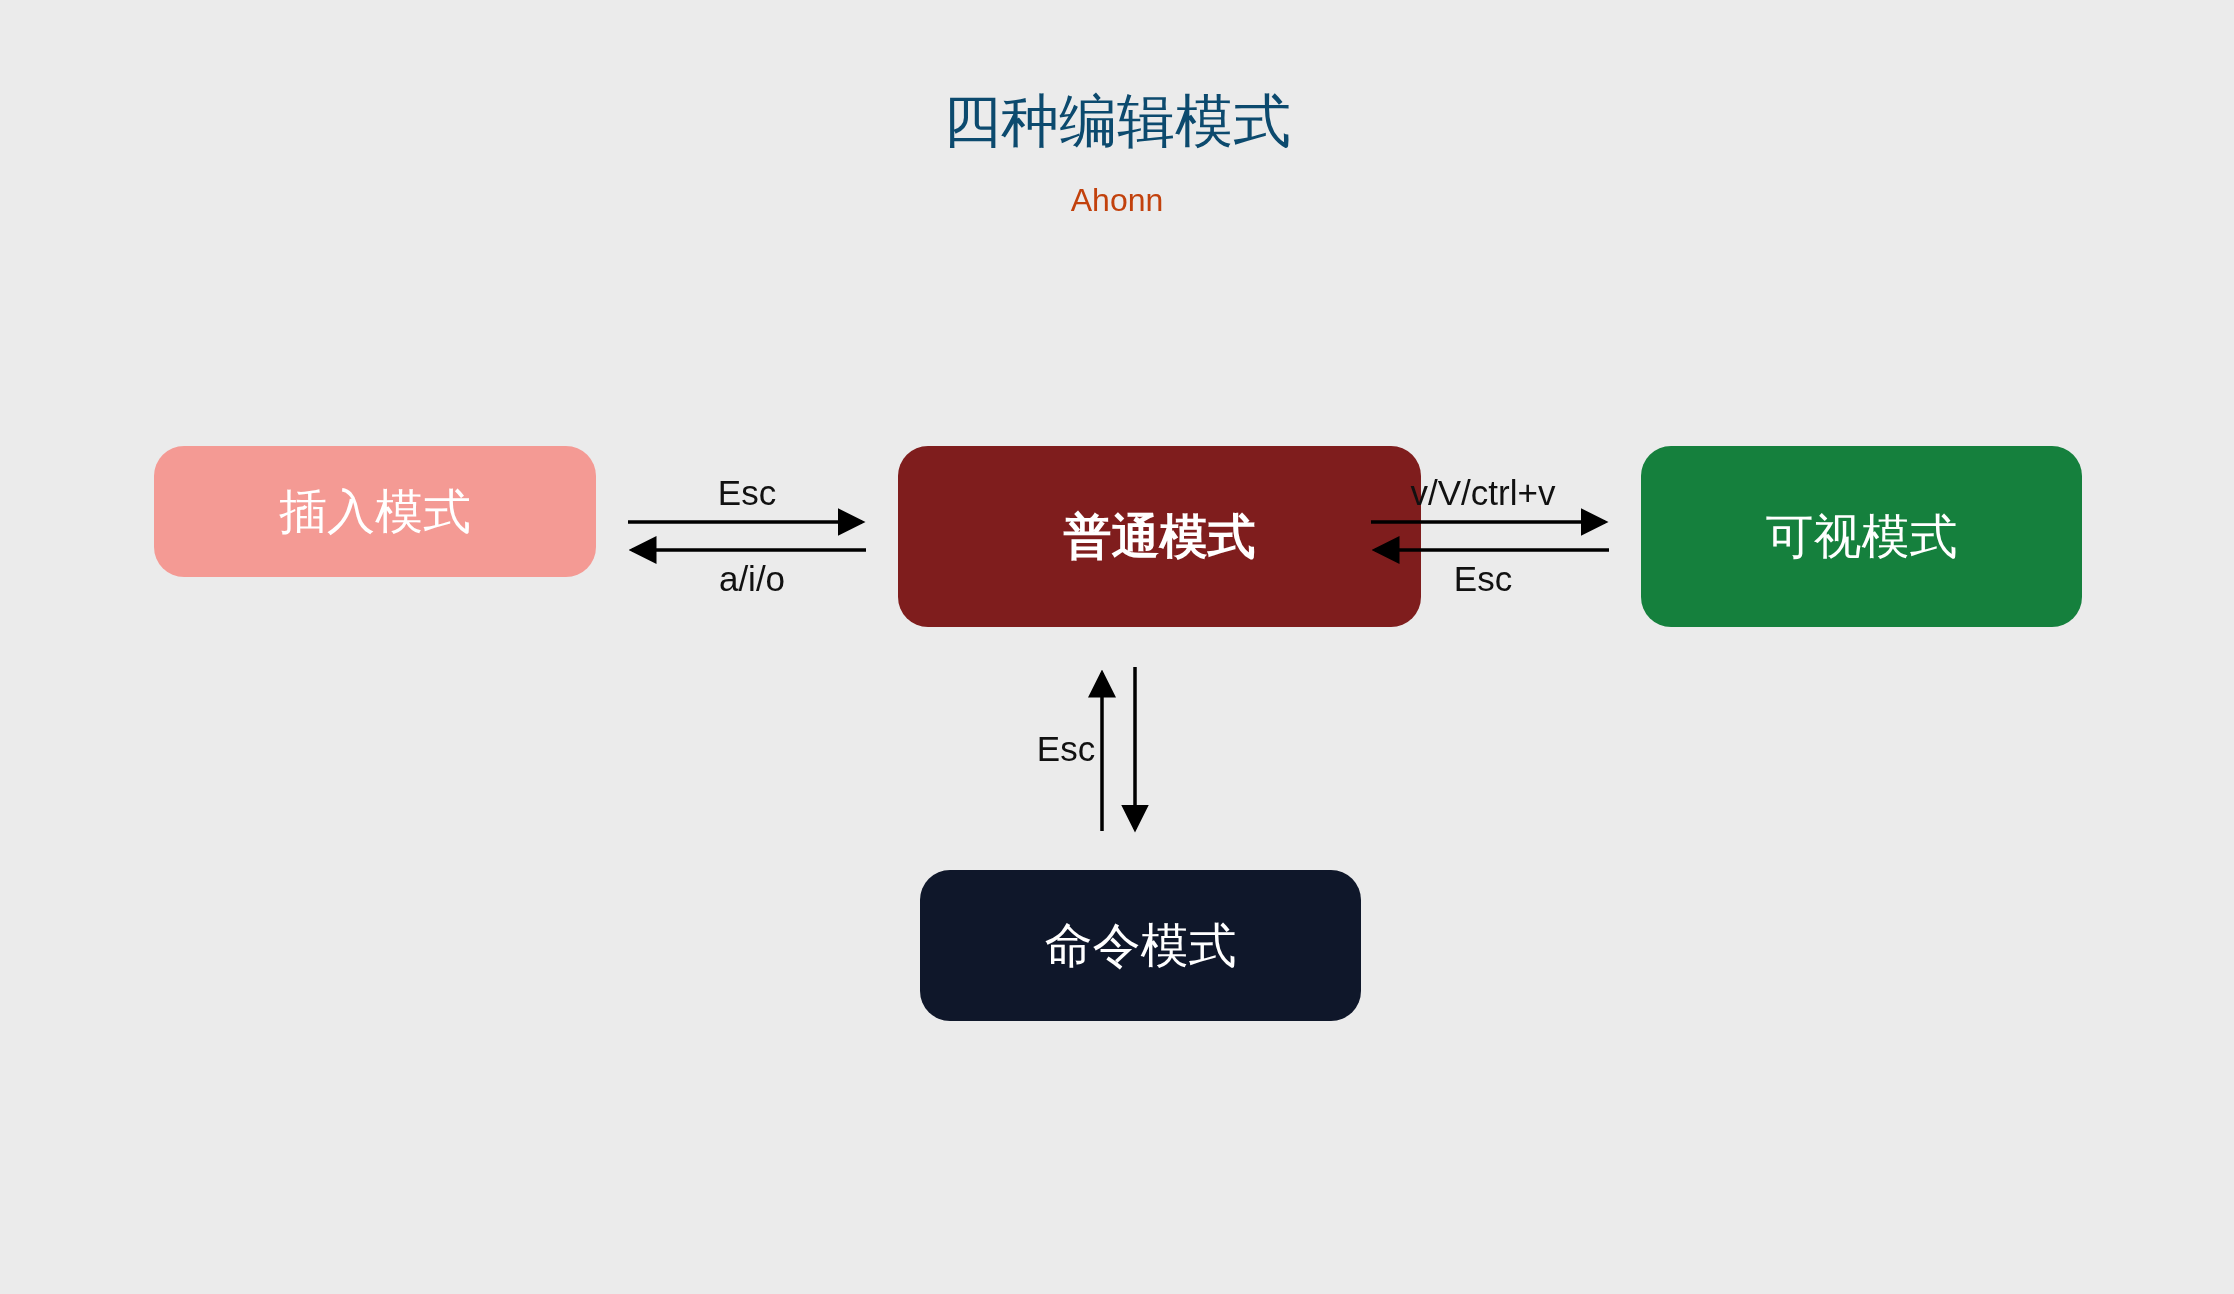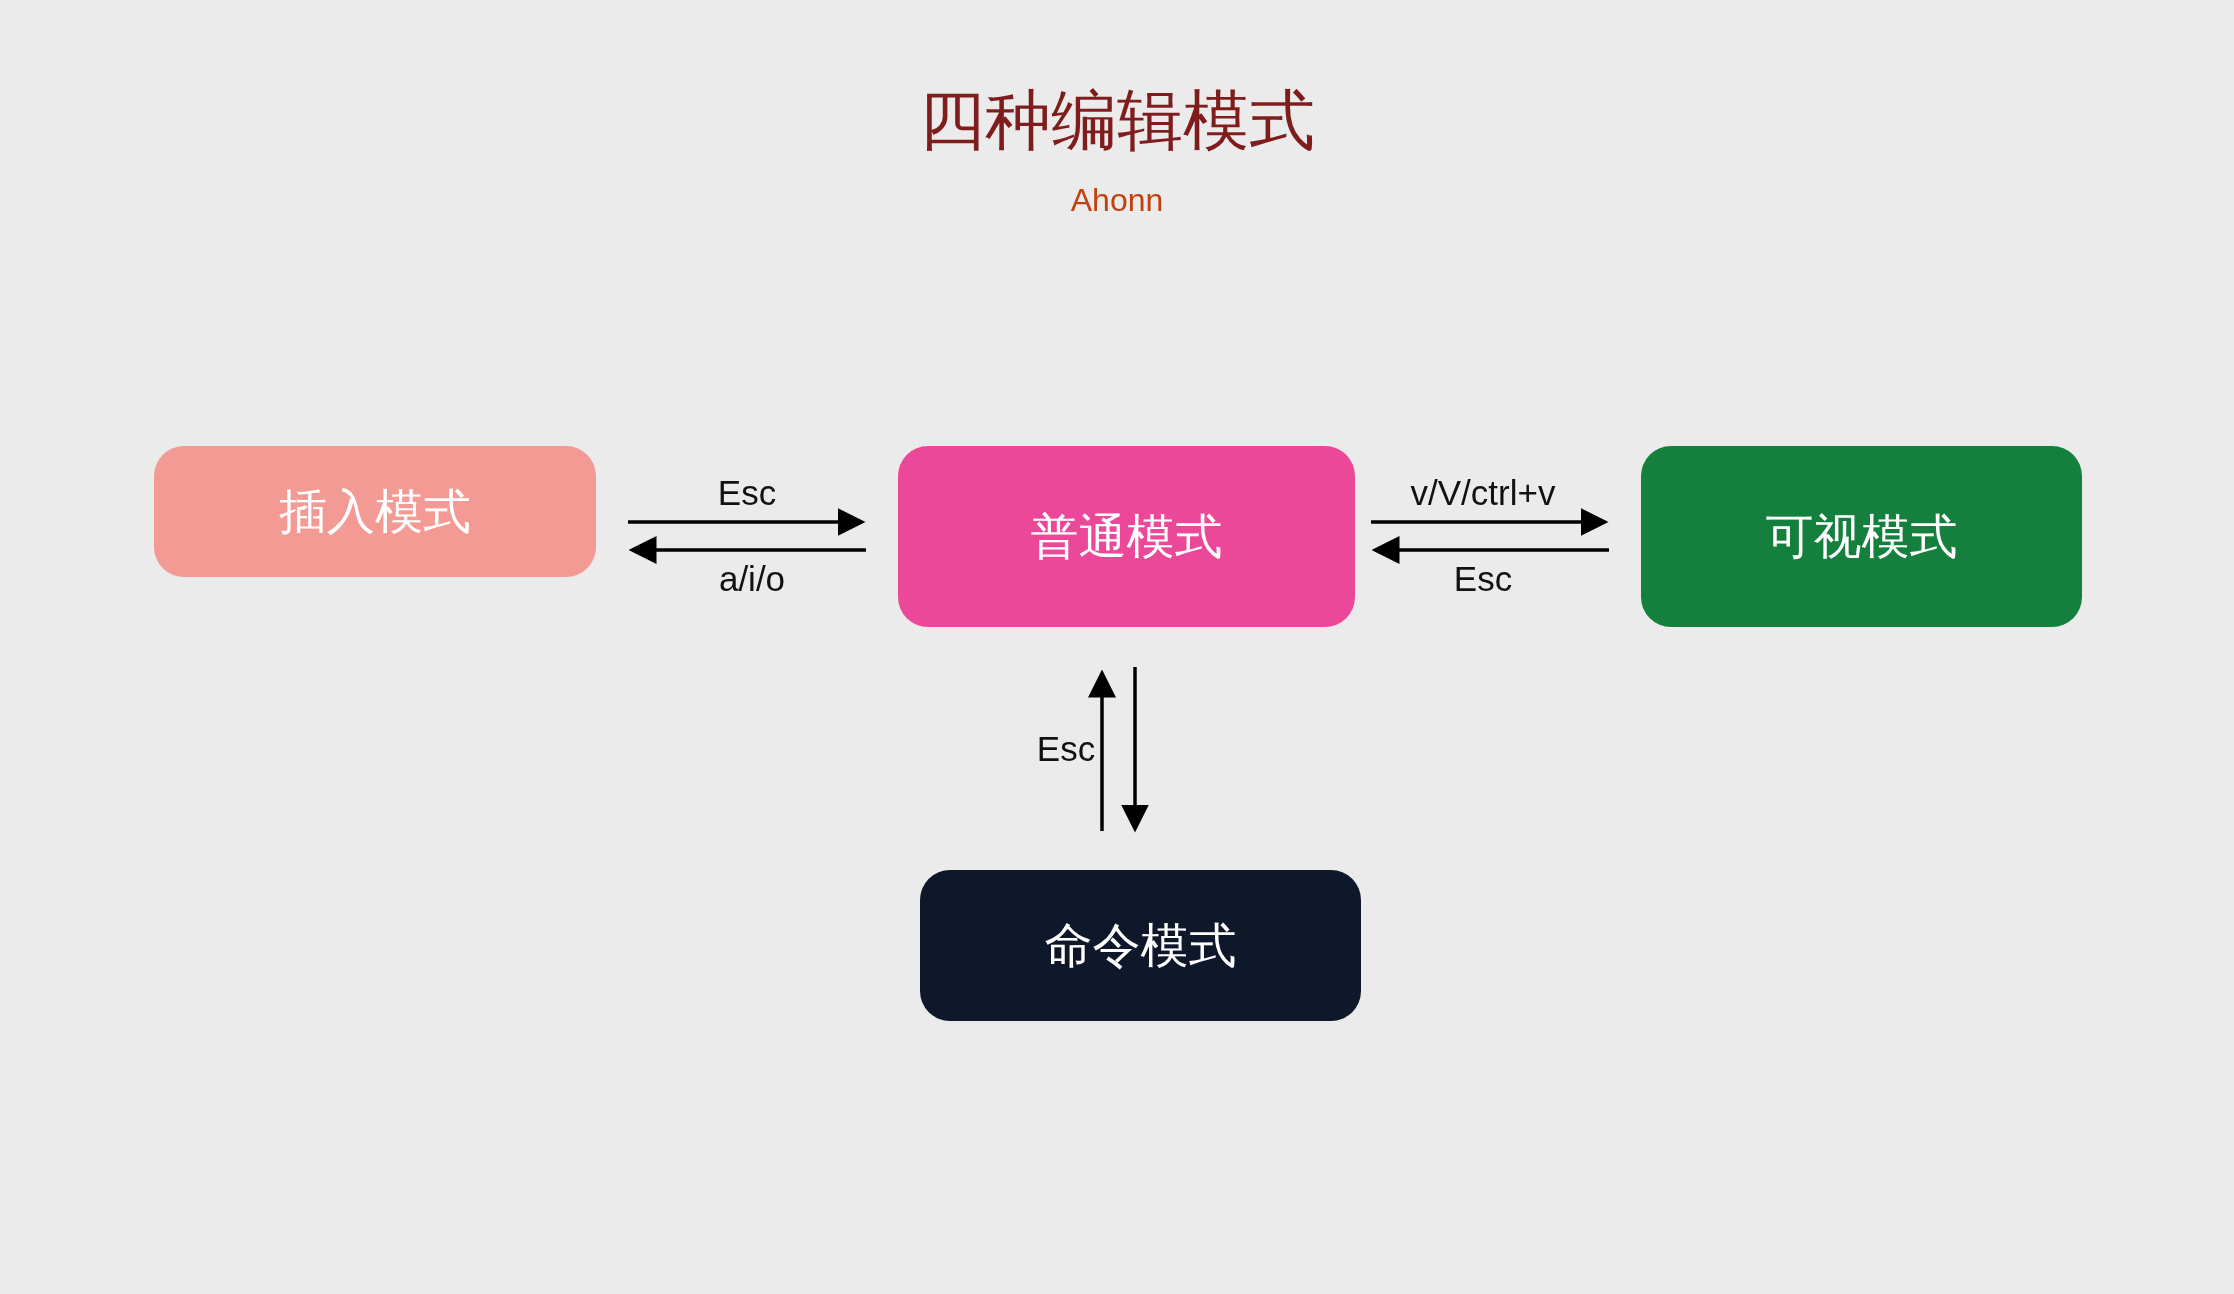--- a/index.html
+++ b/index.html
@@ -1,36 +1,36 @@
 <!DOCTYPE html>
 <html><head>
 <meta charset="utf-8">
 <style>
   html, body { margin:0; padding:0; }
   body { width:2234px; height:1294px; background:#ebebeb; position:relative; overflow:hidden;
          font-family:"Liberation Sans","DejaVu Sans",sans-serif; }
   .title { position:absolute; left:0; width:2234px; top:76px; text-align:center;
-           font-size:66px; color:#7f1d1d; font-family:"DejaVu Sans",sans-serif; line-height:90px; }
+           font-size:58px; color:#0c4a6e; font-family:"DejaVu Sans",sans-serif; line-height:90px; }
   .subtitle { position:absolute; left:0; width:2234px; top:180px; text-align:center;
               font-size:32px; color:#c2410c; line-height:40px; }
   .node { position:absolute; border-radius:30px; display:flex; align-items:center; justify-content:center;
           color:#ffffff; font-size:48px; font-family:"DejaVu Sans",sans-serif; }
   .lbl { position:absolute; font-size:35px; color:#111; line-height:34px; white-space:nowrap; text-align:center; }
   svg.arrows { position:absolute; left:0; top:0; }
 </style>
 </head>
 <body>
 
 <div class="title">四种编辑模式</div>
 <div class="subtitle">Ahonn</div>
 
 <div class="node" style="left:154px; top:446px; width:442px; height:131px; background:#f49a94;">
   <span>插入模式</span>
 </div>
-<div class="node" style="left:898px; top:446px; width:457px; height:181px; background:#ec4899;">
+<div class="node" style="left:898px; top:446px; width:523px; height:181px; background:#7f1d1d;font-weight:bold;">
   <span>普通模式</span>
 </div>
 <div class="node" style="left:1641px; top:446px; width:441px; height:181px; background:#15803d;">
   <span>可视模式</span>
 </div>
 <div class="node" style="left:920px; top:870px; width:441px; height:151px; background:#0f172a;">
   <span>命令模式</span>
 </div>
 
 <svg class="arrows" width="2234" height="1294">

